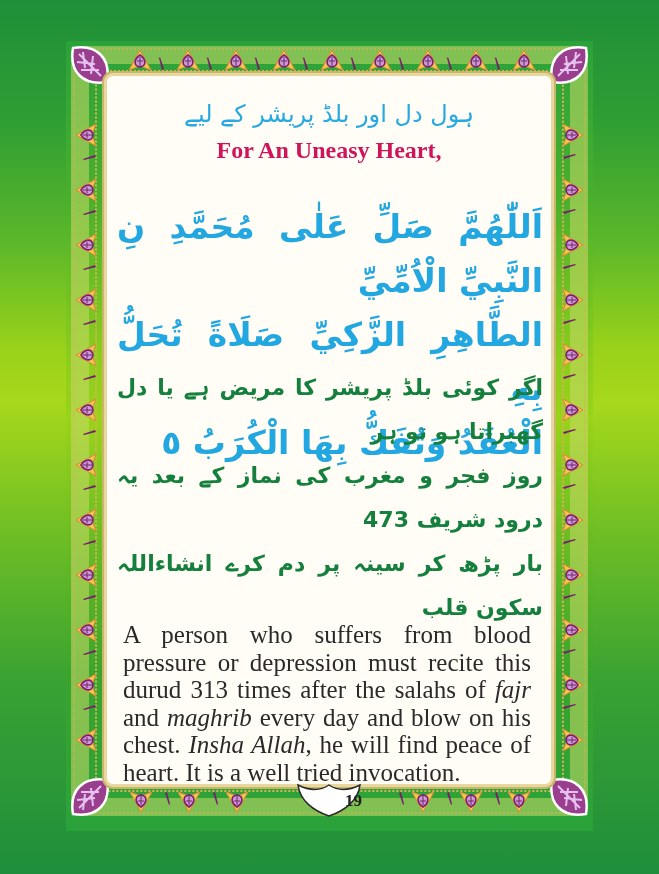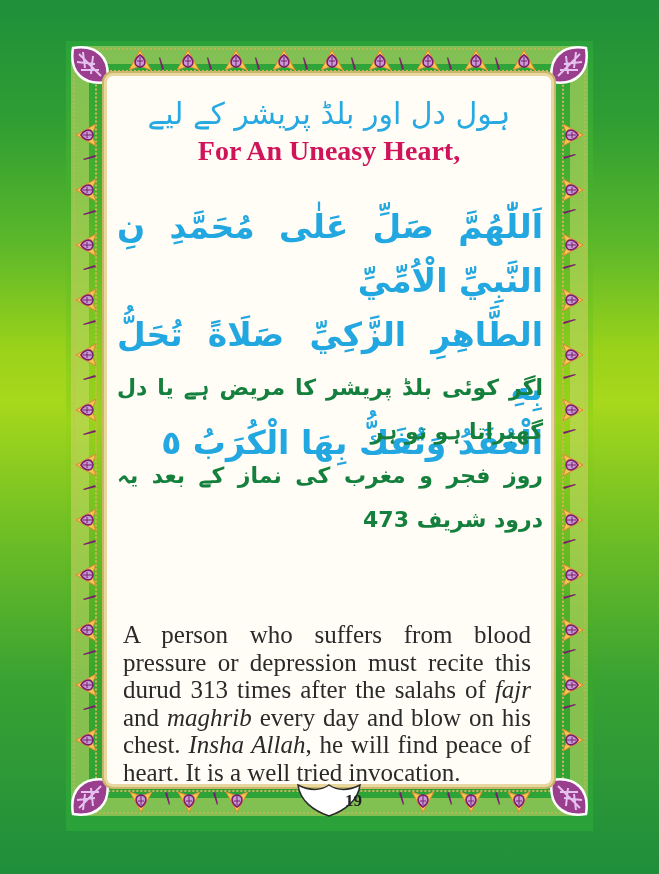--- a/index.html
+++ b/index.html
@@ -19,26 +19,26 @@
   .content-card {
     position:absolute; left:107px; top:76px; width:444px; height:708px;
     background:#fffdf6;
     border-radius:6px;
     box-shadow: 0 0 0 3px #e9d7a0, 0 0 0 5px #c9b66a;
   }
   .urdu-title {
     position:absolute; left:0; right:0; top:22px;
     text-align:center; direction:rtl;
     font-family:"DejaVu Sans", sans-serif;
-    color:#27a9e1; font-size:30px; line-height:32px;
+    color:#27a9e1; font-size:24px; line-height:32px;
   }
   .en-title {
     position:absolute; left:0; right:0; top:60px;
     text-align:center; color:#d0145a; font-weight:bold;
-    font-size:28px; line-height:29px;
+    font-size:24px; line-height:29px;
   }
   .arabic-durud {
     position:absolute; left:10px; right:8px; top:124px;
     direction:rtl; text-align:justify; text-align-last:right;
     font-family:"DejaVu Sans", sans-serif;
     color:#22a7e0; font-size:33px; line-height:54px; font-weight:bold;
   }
   .urdu-instructions {
     position:absolute; left:10px; right:8px; top:290px;
     direction:rtl; text-align:justify; text-align-last:right;
@@ -195,20 +195,21 @@
 
   <div class="arabic-durud">
     <div>اَللّٰهُمَّ صَلِّ عَلٰى مُحَمَّدِ نِ النَّبِيِّ الْاُمِّيِّ</div>
     <div>الطَّاهِرِ الزَّكِيِّ صَلَاةً تُحَلُّ بِهِ</div>
     <div>الْعُقَدُ وَتُفَكُّ بِهَا الْكُرَبُ ٥</div>
   </div>
 
   <div class="urdu-instructions">
     <div>اگر کوئی بلڈ پریشر کا مریض ہے یا دل گھبراتا ہو تو ہر</div>
     <div>روز فجر و مغرب کی نماز کے بعد یہ درود شریف 473</div>
+    <div>بار پڑھ کر سینہ پر دم کرے انشاءاللہ سکون قلب</div>
   </div>
 
   <div class="en-instructions"><span>A person who suffers from blood pressure or depression must recite this durud 313 times after the salahs of </span><i>fajr</i><span> and </span><i>maghrib</i><span> every day and blow on his chest. </span><i>Insha Allah</i><span>, he will find peace of heart. It is a well tried invocation.</span></div>
 </div>
 
 <div class="page-number-badge">
   <svg width="66" height="34" viewBox="0 0 66 34">
     <path d="M2,2 C14,8 24,8 33,2 C42,8 52,8 64,2 C62,18 48,28 33,33 C18,28 4,18 2,2 Z" fill="#ffffff" stroke="#2a2a2a" stroke-width="1.5"></path>
   </svg>
   <div class="page-number">19</div>

